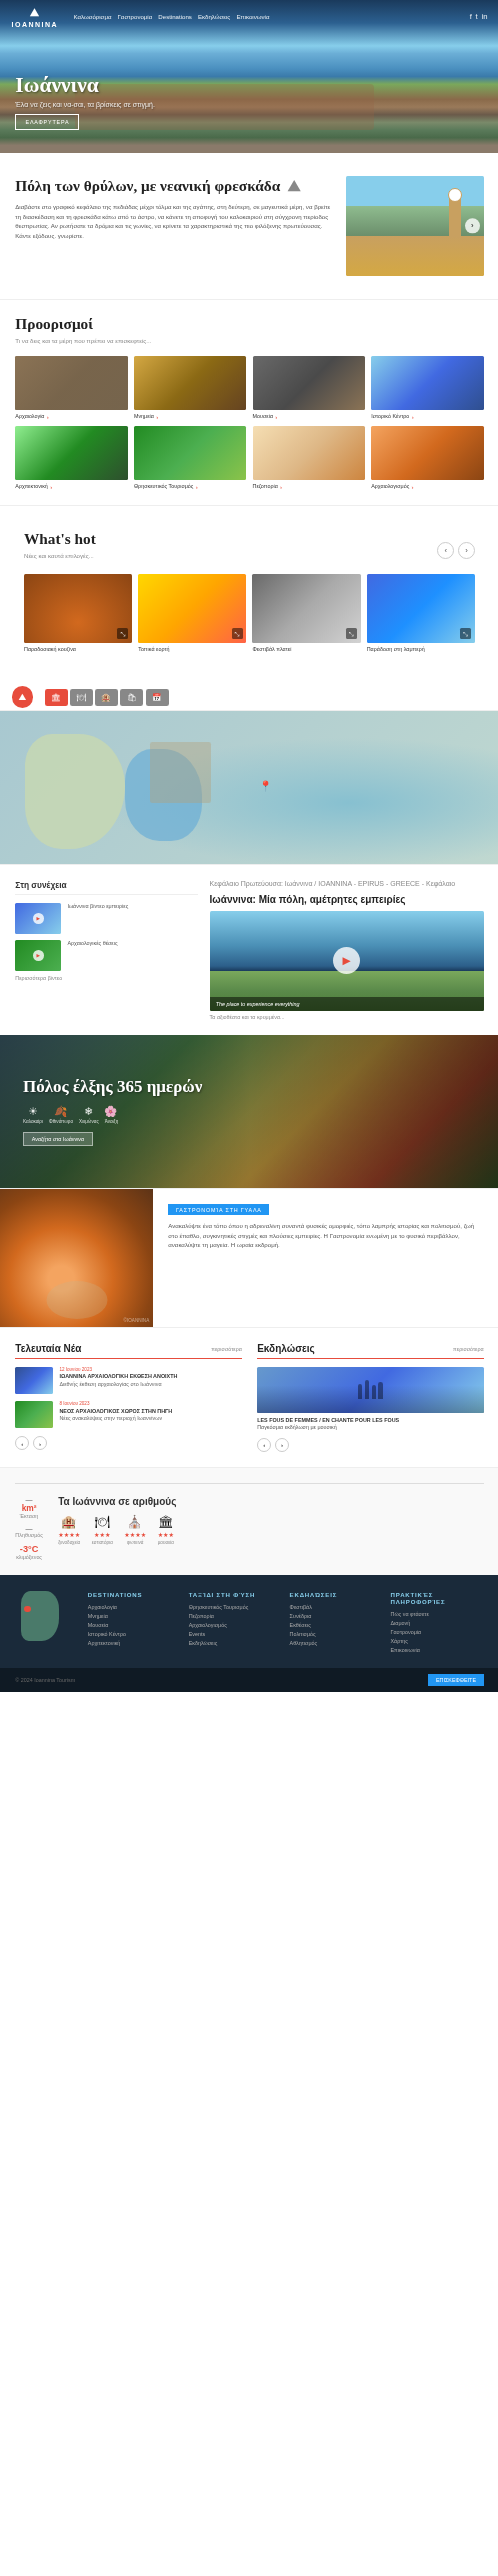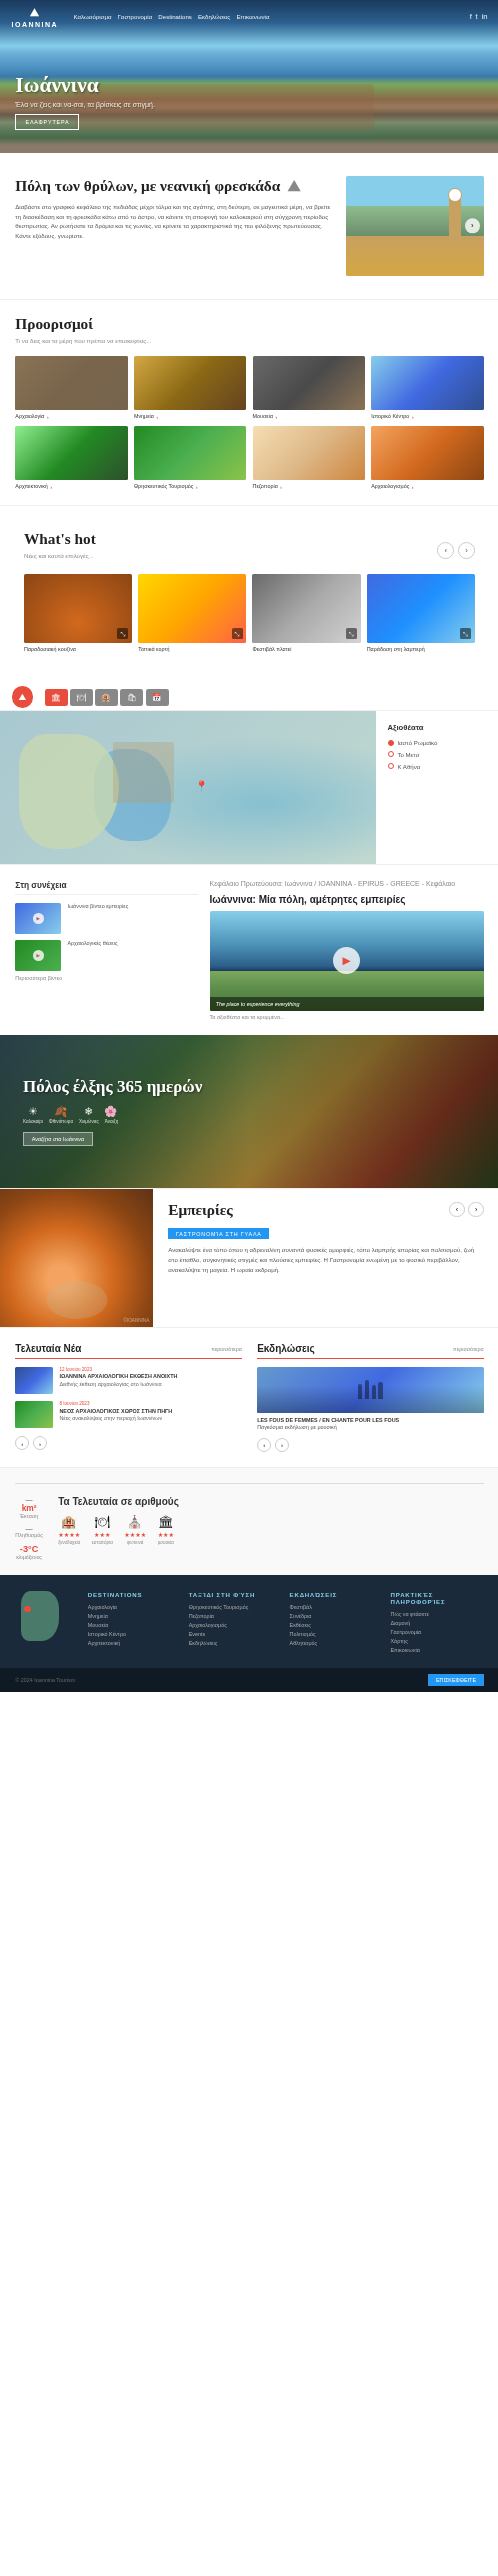--- a/index.html
+++ b/index.html
@@ -301,35 +301,20 @@
     <div class="map-visual">
       <div class="map-water"></div>
 
       <div style="position:absolute;top:25%;left:25%;width:77px;height:92px;background:#6baed6;border-radius:35% 50% 40% 45%;opacity:0.7;"></div>
 
       <div style="position:absolute;top:15%;left:5%;width:100px;height:115px;background:#c8d8b0;border-radius:30% 50% 60% 40%;opacity:0.8;"></div>
 
       <div style="position:absolute;top:20%;left:30%;width:61px;height:61px;background:rgba(180,160,120,0.4);border-radius:2.3px;"></div>
       <div class="map-pin">📍</div>
     </div>
-    <div class="map-sidebar">
-      <div class="map-sidebar-title">Αξιοθέατα</div>
-      <div class="map-option">
-        <div class="map-radio filled"></div>
-        <span class="map-option-text">Ιαστό Ρωμαϊκό</span>
-      </div>
-      <div class="map-option">
-        <div class="map-radio"></div>
-        <span class="map-option-text">Το Μετσ</span>
-      </div>
-      <div class="map-option">
-        <div class="map-radio"></div>
-        <span class="map-option-text">Κ Αθήνα</span>
-      </div>
-    </div>
   </div>
 </section>
 
 <section style="border-top:0.8px solid #eee;padding:15.3px;">
   <div style="display:flex;gap:11.5px;">
     <div style="flex:1;">
       <h4 style="font-size:8.4px;font-weight:bold;color:#333;margin-bottom:7.7px;border-bottom:0.8px solid #eee;padding-bottom:3.8px;">Στη συνέχεια</h4>
       <div class="sidebar-videos">
         <div class="sidebar-video">
           <div class="sidebar-thumb" style="background:linear-gradient(135deg,#4169E1,#87CEEB);">
@@ -399,27 +384,20 @@
 </section>
 
 <section style="border-top:0.8px solid #eee;display:flex;padding:0;">
   <div style="width:153px;height:138px;flex-shrink:0;overflow:hidden;position:relative;">
     <div style="width:100%;height:100%;background:radial-gradient(ellipse at 40% 65%,#F4A460 10%,#D2691E 40%,#8B4513 70%,#5C3317 100%);"></div>
 
     <div style="position:absolute;bottom:7.7px;left:50%;transform:translateX(-50%);width:61px;height:38px;background:rgba(200,180,140,0.3);border-radius:50%;"></div>
     <div style="position:absolute;bottom:3.8px;right:3.8px;color:rgba(255,255,255,0.5);font-size:4.6px;">©IOANNINA</div>
   </div>
   <div style="flex:1;padding:11.5px 15.3px;">
-    <div style="display:flex;align-items:center;justify-content:space-between;margin-bottom:6.1px;">
-      <h2 style="font-size:15.3px;font-weight:bold;color:#222;font-family:Georgia,serif;">Εμπειρίες</h2>
-      <div style="display:flex;gap:3.8px;">
-        <button style="width:15.3px;height:15.3px;border-radius:50%;border:0.8px solid #ccc;background:#fff;font-size:7px;cursor:pointer;">‹</button>
-        <button style="width:15.3px;height:15.3px;border-radius:50%;border:0.8px solid #ccc;background:#fff;font-size:7px;cursor:pointer;">›</button>
-      </div>
-    </div>
     <div style="display:inline-block;background:#2196F3;color:#fff;font-size:5.4px;padding:2.3px 7.7px;margin-bottom:6.1px;text-transform:uppercase;letter-spacing:0.8px;">ΓΑΣΤΡΟΝΟΜΊΑ ΣΤΗ ΓΥΑΛΑ</div>
     <p style="font-size:6.1px;color:#555;line-height:1.6;">Ανακαλύψτε ένα τόπο όπου η αδρεναλίνη συναντά φυσικές ομορφιές, τόπο λαμπρής ιστορίας και πολιτισμού, ζωή στο έπαθλο, συγκινητικές στιγμές και πλούσιες εμπειρίες. Η Γαστρονομία ενωμένη με το φυσικό περιβάλλον, ανακαλύψτε τη μαγεία. Η ωραία εκδρομή.</p>
   </div>
 </section>
 
 <section style="padding:15.3px;border-top:0.8px solid #eee;display:flex;gap:15.3px;">
   <div style="flex:1;">
     <div style="display:flex;align-items:center;justify-content:space-between;border-bottom:1.5px solid #e74c3c;padding-bottom:3.8px;margin-bottom:7.7px;">
       <h3 style="font-size:10px;font-weight:bold;color:#222;">Τελευταία Νέα</h3>
       <span style="font-size:5.4px;color:#888;cursor:pointer;">περισσότερα</span>
@@ -490,21 +468,21 @@
         <div style="font-size:7px;color:#555;">—</div>
         <div style="font-size:5.4px;color:#888;">Πληθυσμός</div>
       </div>
       <div style="text-align:center;">
         <div style="font-size:9.2px;font-weight:bold;color:#e74c3c;">-3°C</div>
         <div style="font-size:5.4px;color:#888;">κλιμόξενος</div>
       </div>
     </div>
 
     <div style="flex:1;">
-      <h3 style="font-size:10px;font-weight:bold;color:#333;margin-bottom:7.7px;">Τα Τελευταία σε αριθμούς</h3>
+      <h3 style="font-size:10px;font-weight:bold;color:#333;margin-bottom:7.7px;">Τα Ιωάννινα σε αριθμούς</h3>
       <div style="display:flex;gap:11.5px;flex-wrap:wrap;">
         <div style="display:flex;flex-direction:column;align-items:center;gap:2.3px;">
           <span style="font-size:12.3px;">🏨</span>
           <span style="font-size:6.1px;color:#e74c3c;">★★★★</span>
           <span style="font-size:4.6px;color:#888;">ξενοδοχεία</span>
         </div>
         <div style="display:flex;flex-direction:column;align-items:center;gap:2.3px;">
           <span style="font-size:12.3px;">🍽</span>
           <span style="font-size:6.1px;color:#e74c3c;">★★★</span>
           <span style="font-size:4.6px;color:#888;">εστιατόρια</span>

